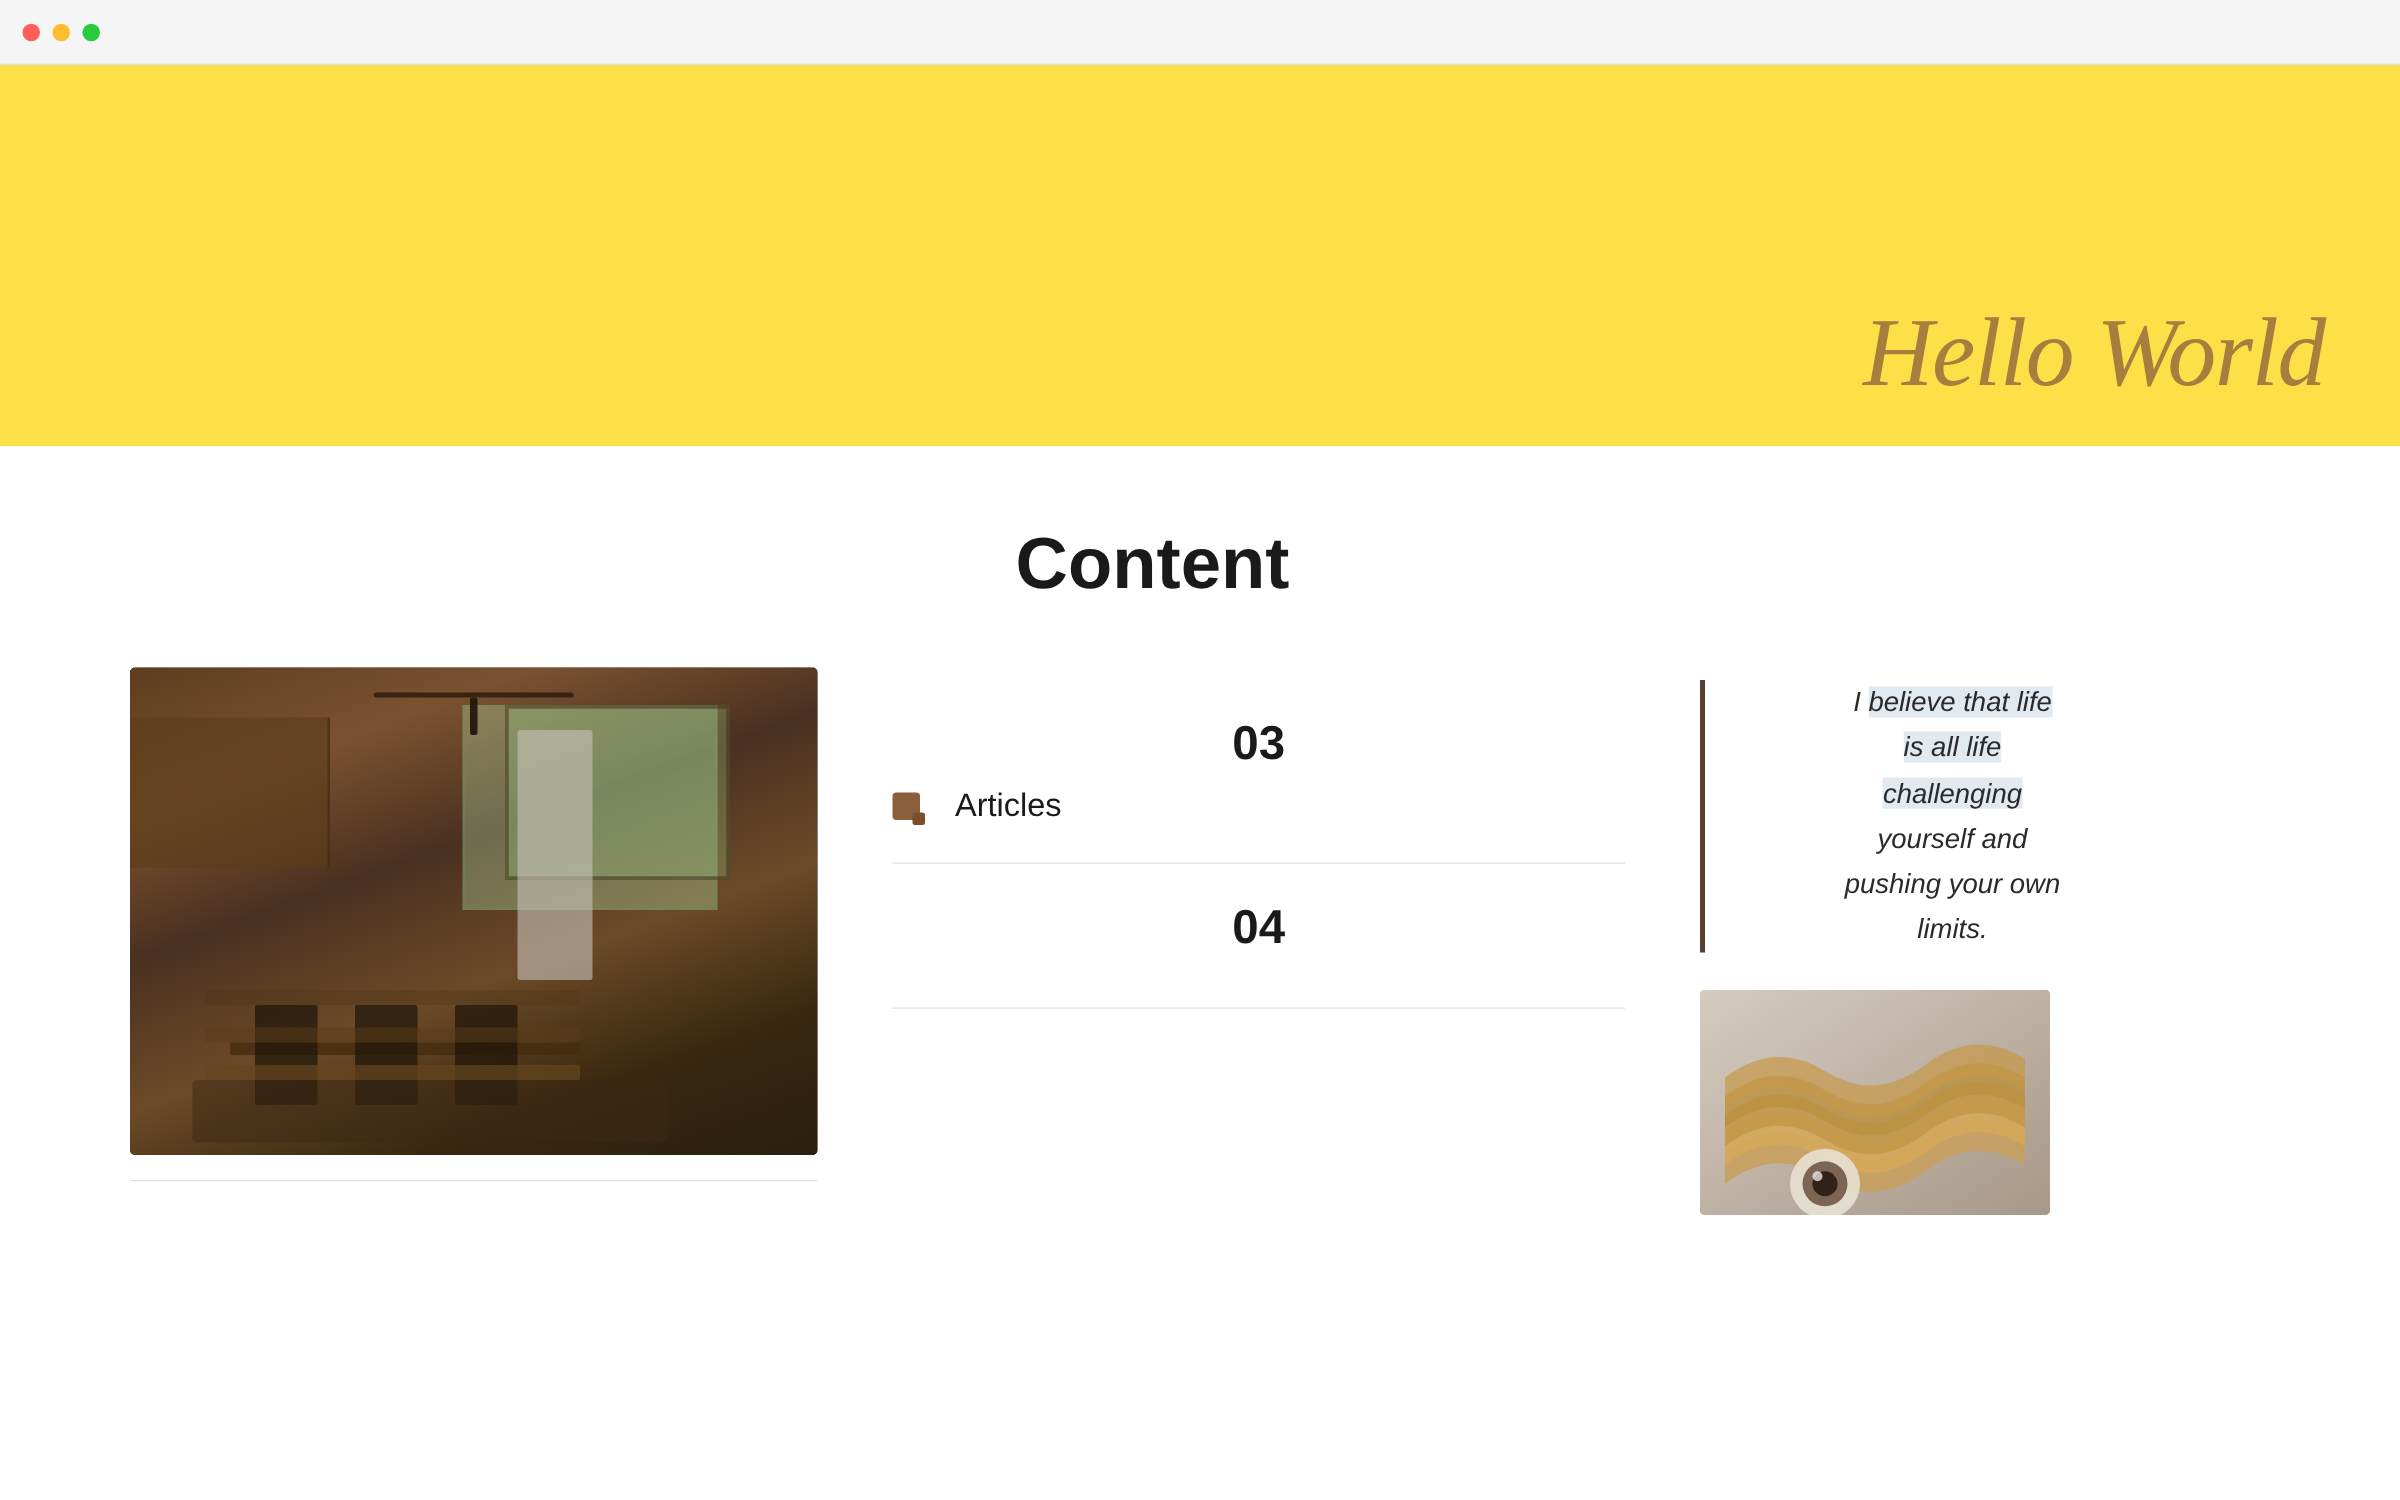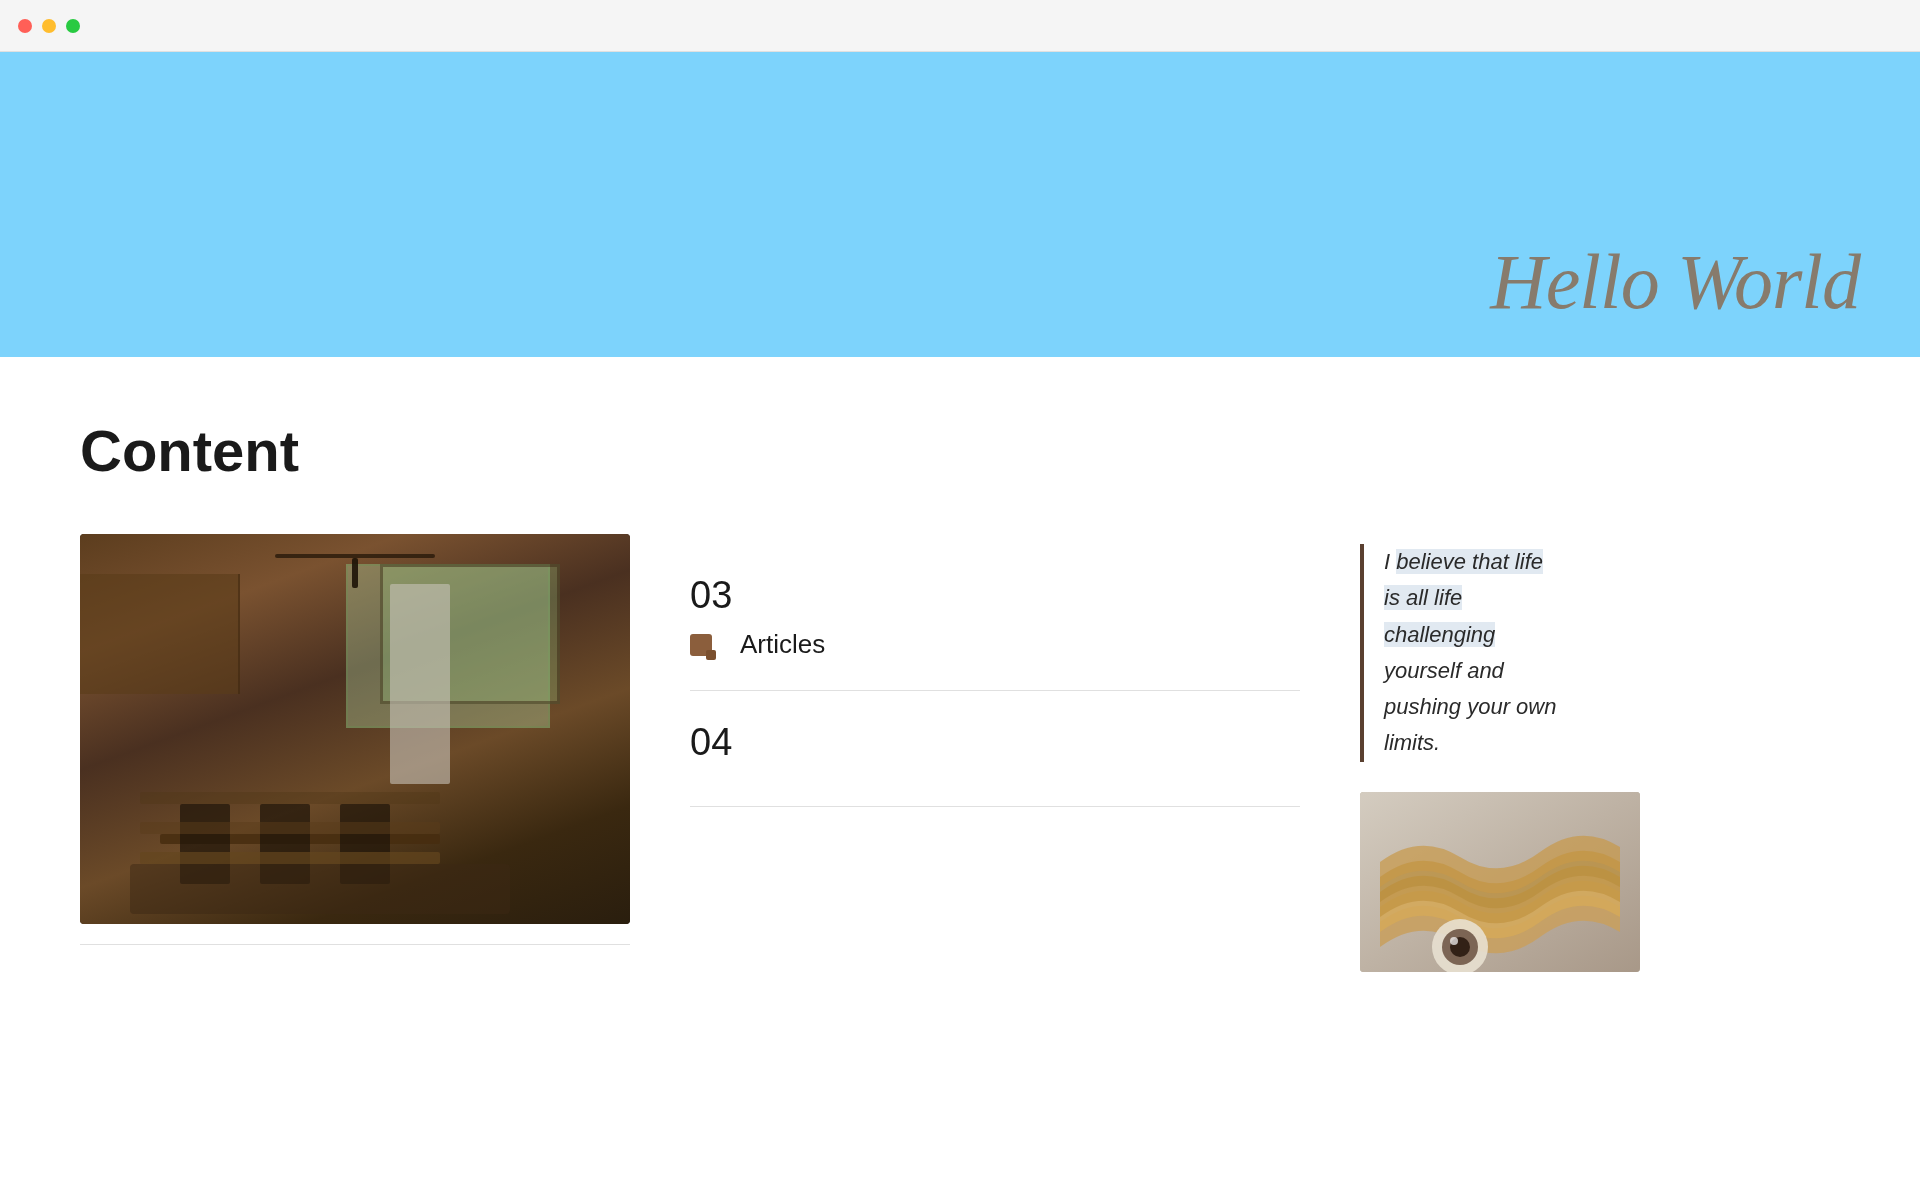--- a/index.html
+++ b/index.html
@@ -35,21 +35,21 @@
     }
 
     .dot-red { background: #ff5f57; }
     .dot-yellow { background: #ffbd2e; }
     .dot-green { background: #28ca41; }
 
     
     .hero {
       width: 100%;
       height: 305px;
-      background: #7dd3fc;
+      background: #fde047;
       position: relative;
       display: flex;
       align-items: flex-end;
       justify-content: flex-end;
       padding: 30px 60px;
     }
 
     .hero-title {
       font-family: Georgia, 'Times New Roman', serif;
       font-size: 78px;
@@ -57,21 +57,22 @@
       color: #8b5e3c;
       opacity: 0.75;
       letter-spacing: -1px;
       font-style: italic;
     }
 
     
     .main {
       width: 100%;
       background: #ffffff;
-      padding: 60px 180px 80px 80px;
+      padding: 60px 180px 80px 104px;
+      text-align: center;
     }
 
     .section-title {
       font-size: 58px;
       font-weight: 800;
       color: #1a1a1a;
       margin-bottom: 50px;
     }
 
     .content-grid {
@@ -150,21 +151,21 @@
       padding-top: 10px;
     }
 
     .numbered-item {
       padding: 30px 0;
       border-bottom: 1px solid #e0e0e0;
     }
 
     .item-number {
       font-size: 38px;
-      font-weight: 400;
+      font-weight: 700;
       color: #1a1a1a;
       margin-bottom: 12px;
     }
 
     .item-label-row {
       display: flex;
       align-items: center;
       gap: 28px;
     }
 

